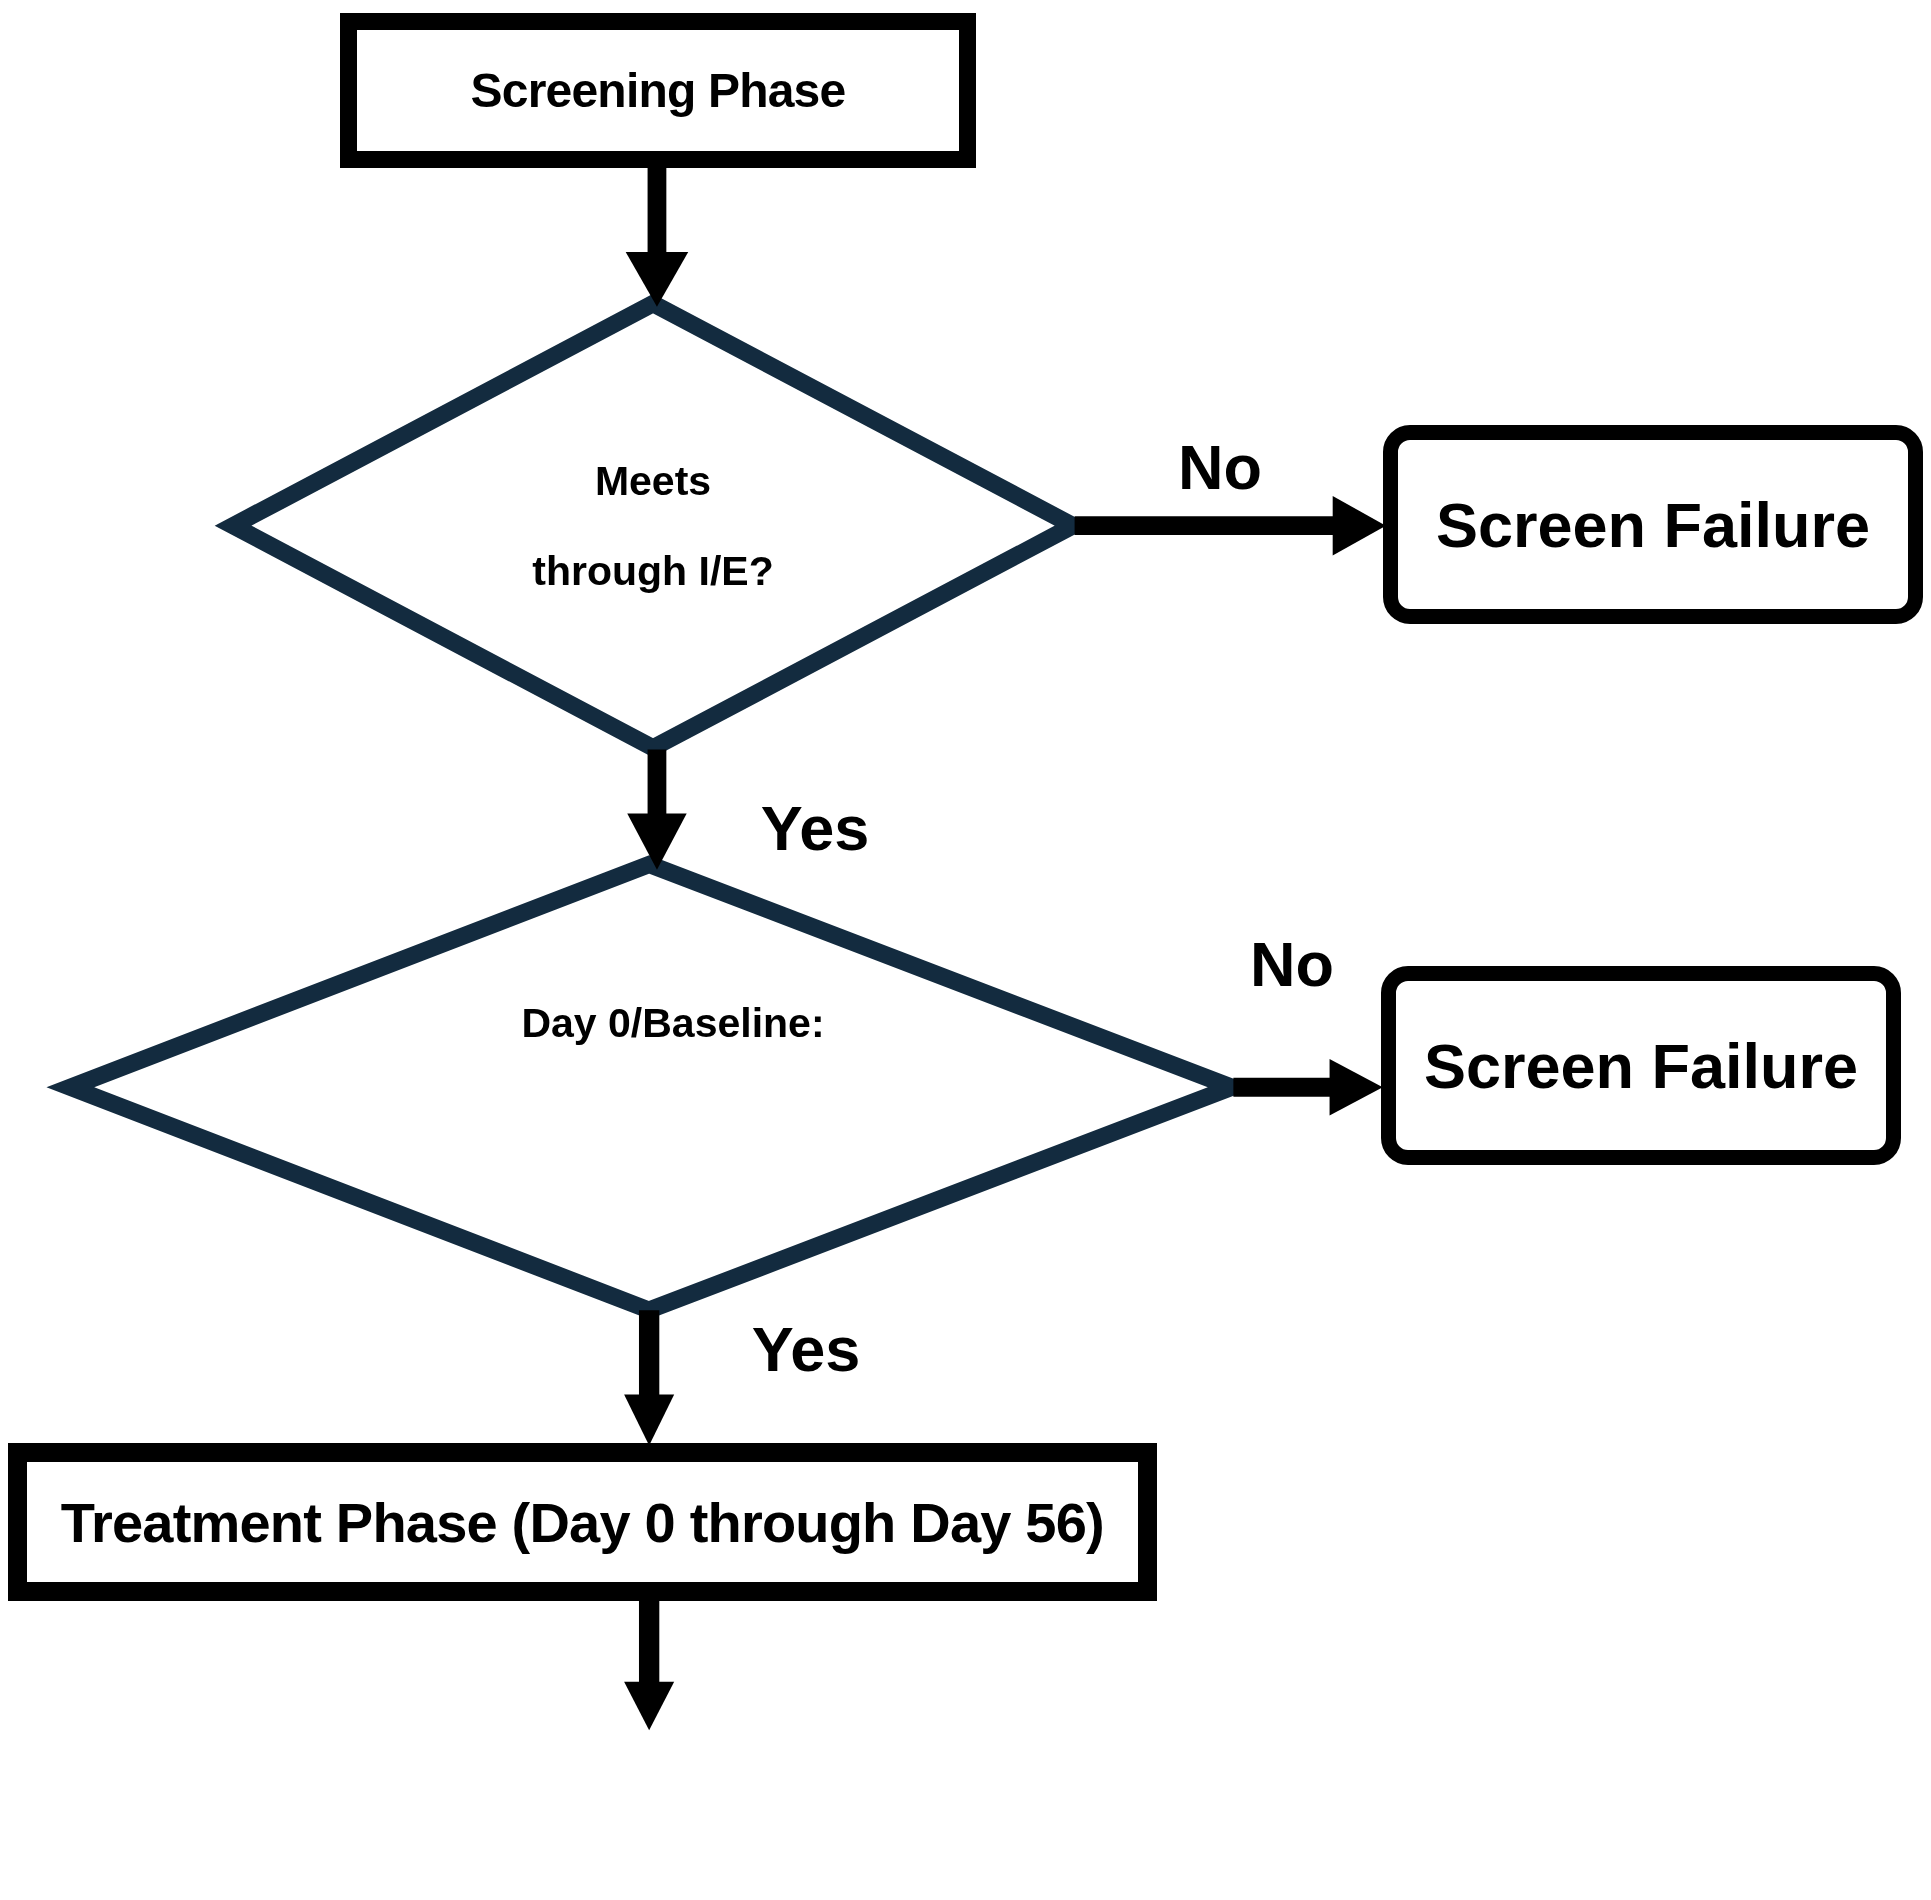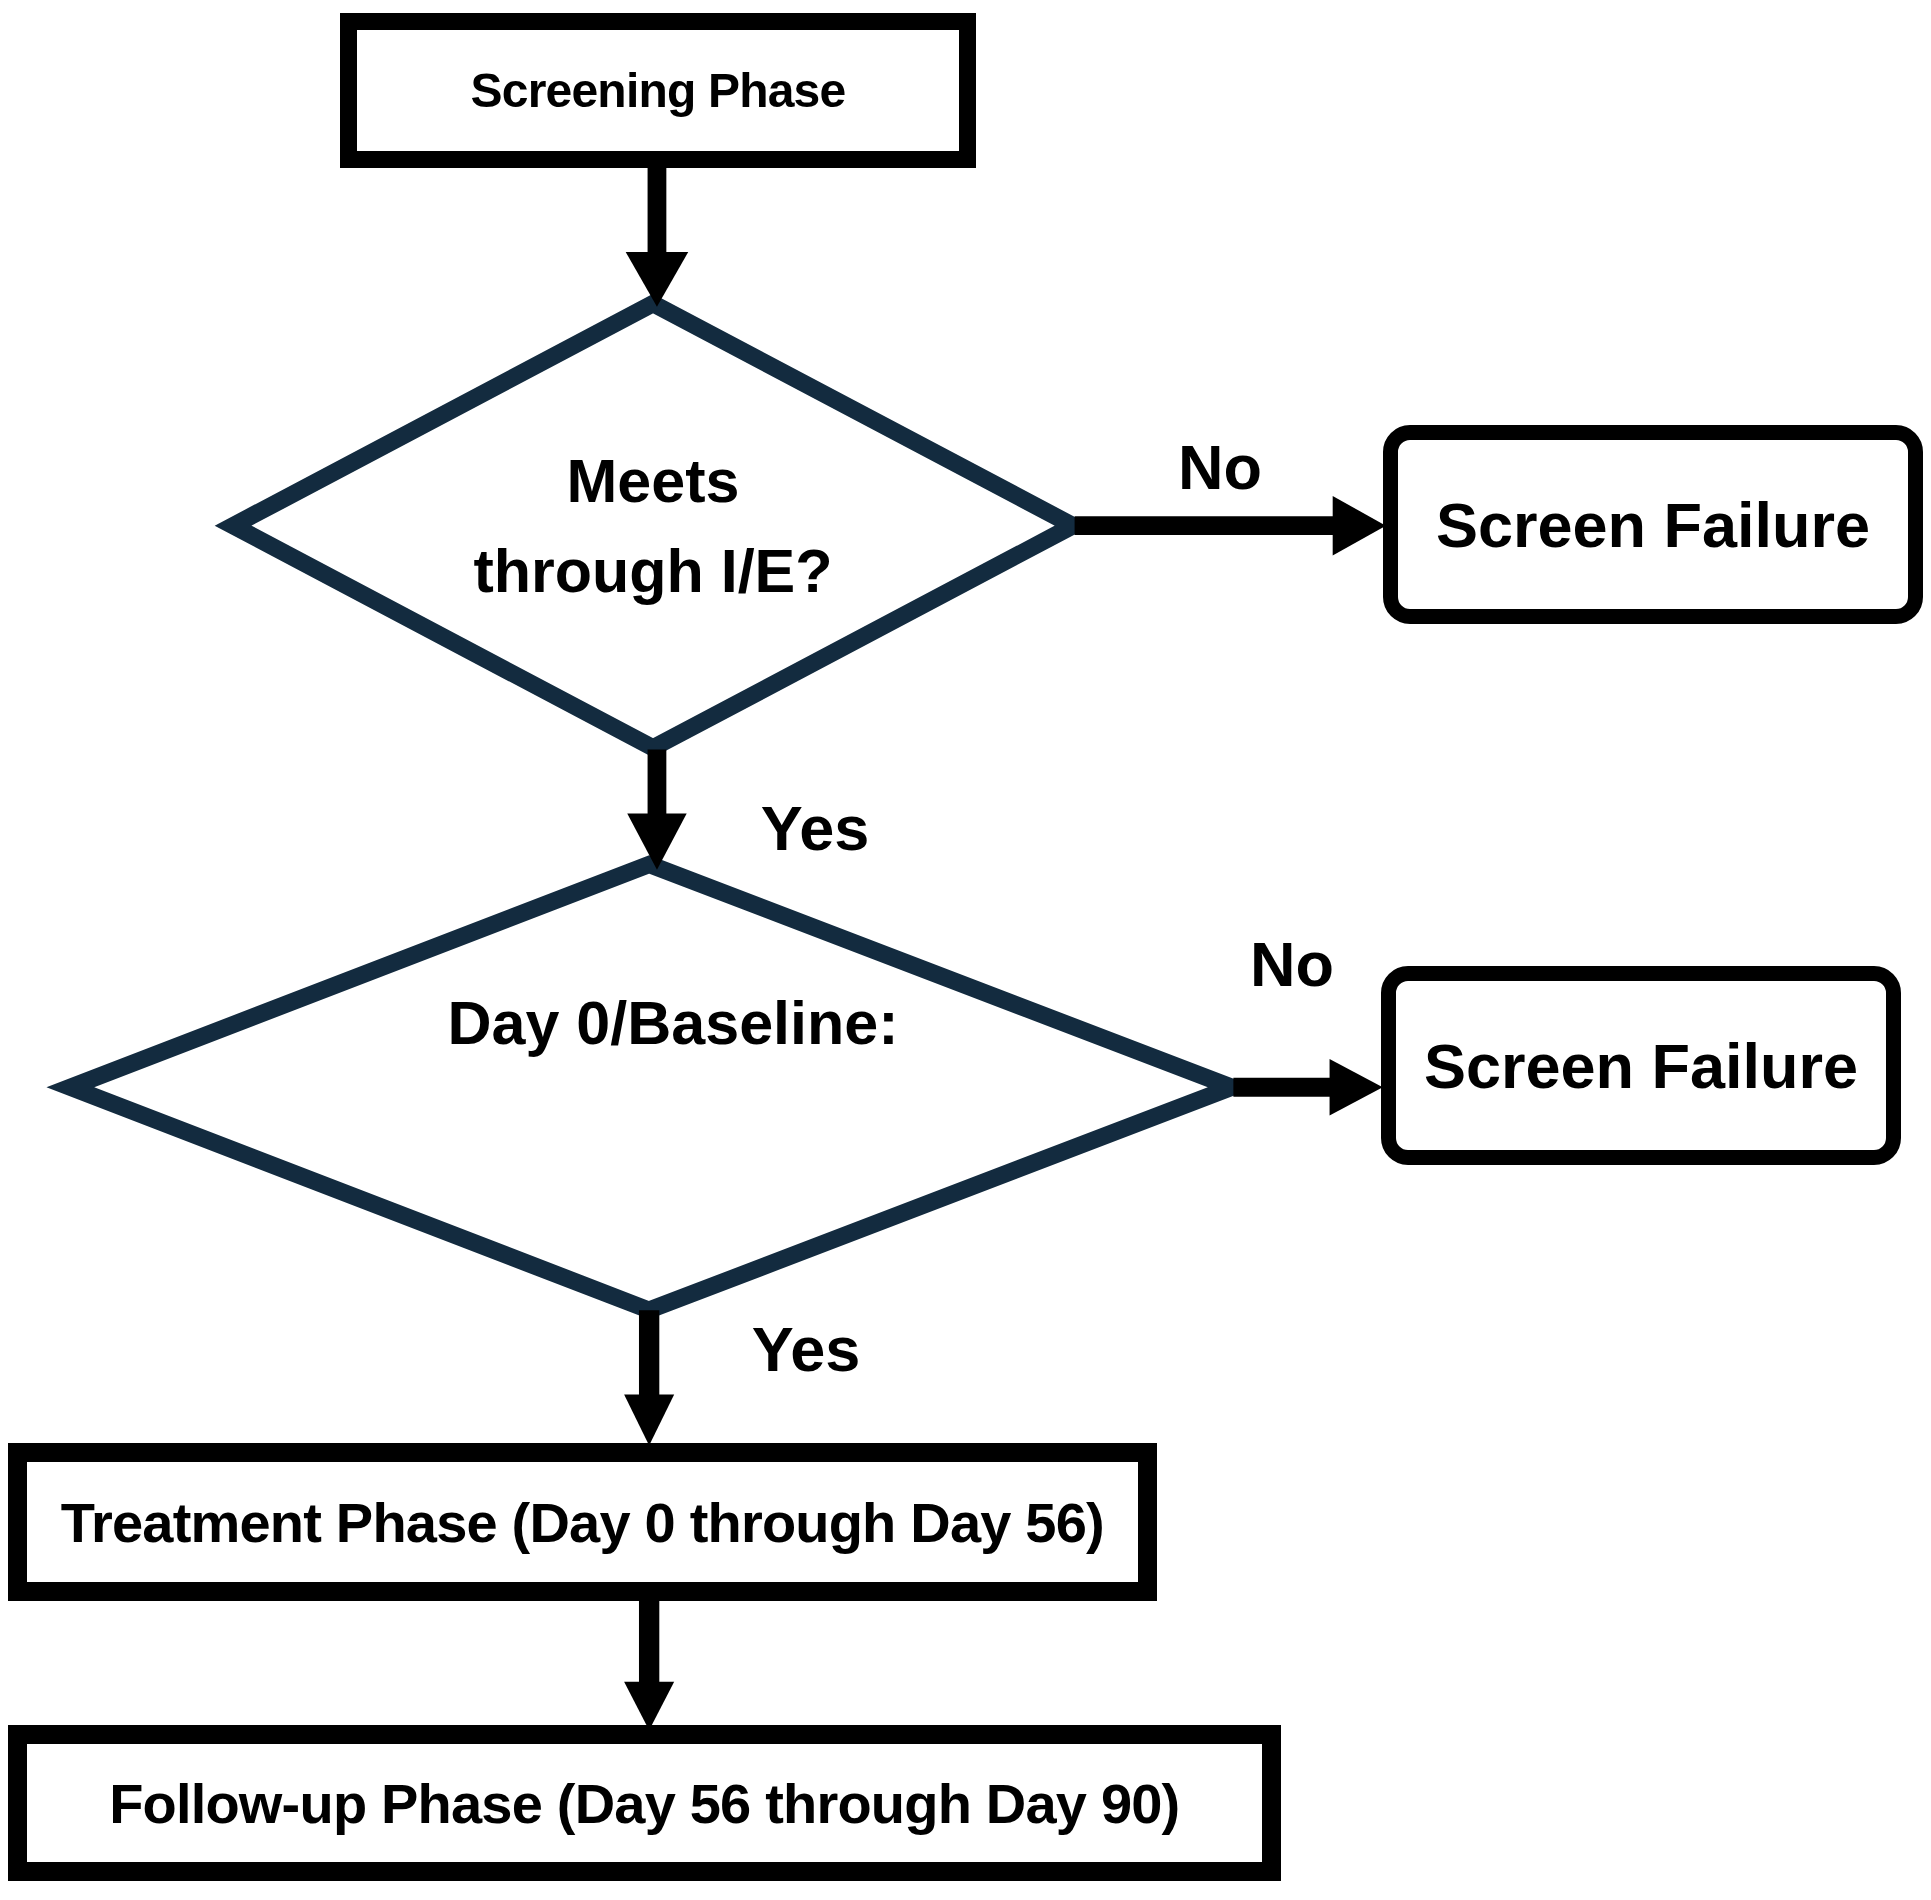--- a/index.html
+++ b/index.html
@@ -73,21 +73,21 @@
   .followup-box {
     left: 7.8px; top: 1725px;
     width: 1273px; height: 156px;
     font-size: 56px;
     letter-spacing: -0.8px;
   }
   .diamond-label {
     position: absolute;
     transform: translate(-50%, -50%);
     text-align: center;
-    font-size: 61px;
+    font-size: 41px;
     line-height: 90px;
     white-space: nowrap;
   }
   .diamond-label span { display: block; }
   .d1-label { left: 653px; top: 526px; }
   .d2-label { left: 649px; top: 1023px; margin-left: 24px; }
   .edge-label {
     position: absolute;
     transform: translate(-50%, -50%);
     font-size: 63px;
@@ -136,23 +136,20 @@
   </div>
 
   <div class="node rounded-node sf-box-2">
     <span>Screen Failure</span>
   </div>
 
   <div class="node wide-node treatment-box">
     <span>Treatment Phase (Day 0 through Day 56)</span>
   </div>
 
-  <div class="node wide-node followup-box">
-    <span>Follow-up Phase (Day 56 through Day 90)</span>
-  </div>
 
   <div class="diamond-label d1-label">
     <span>Meets</span>
     <span>through I/E?</span>
   </div>
 
   <div class="diamond-label d2-label">
     <span>Day 0/Baseline:</span>
   </div>
 

